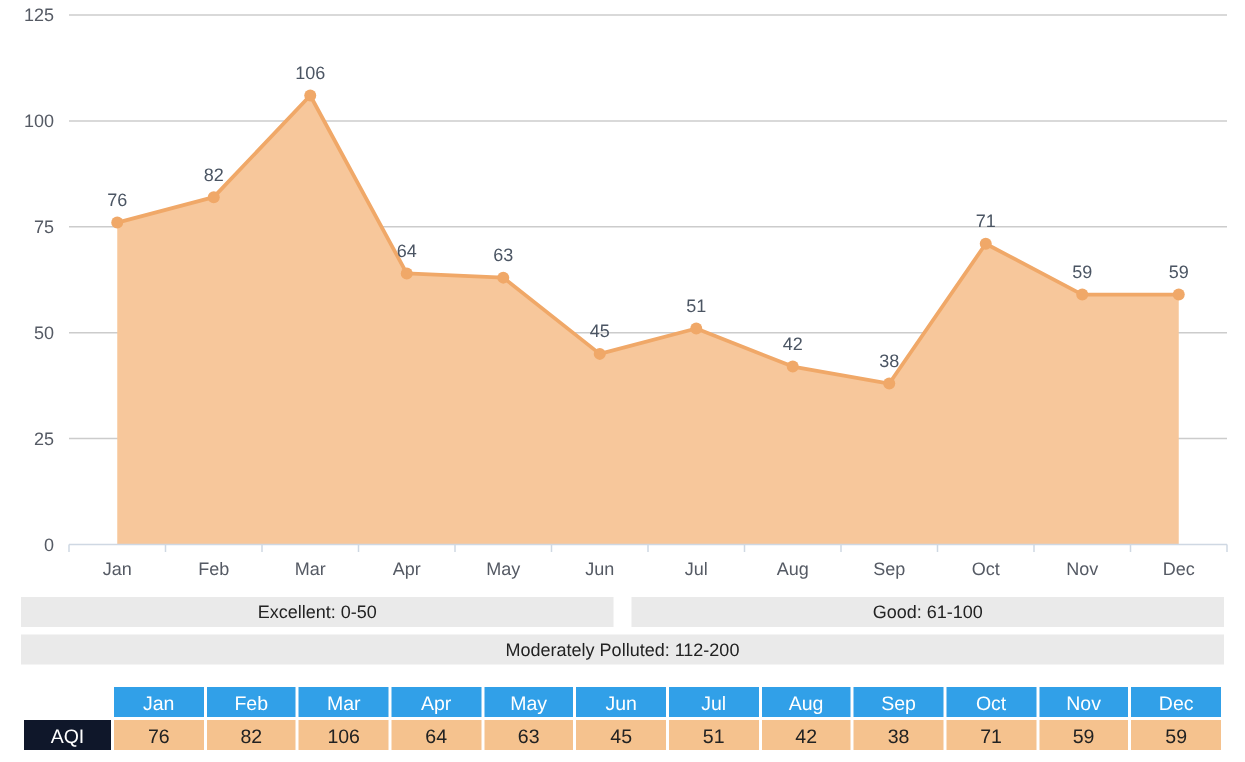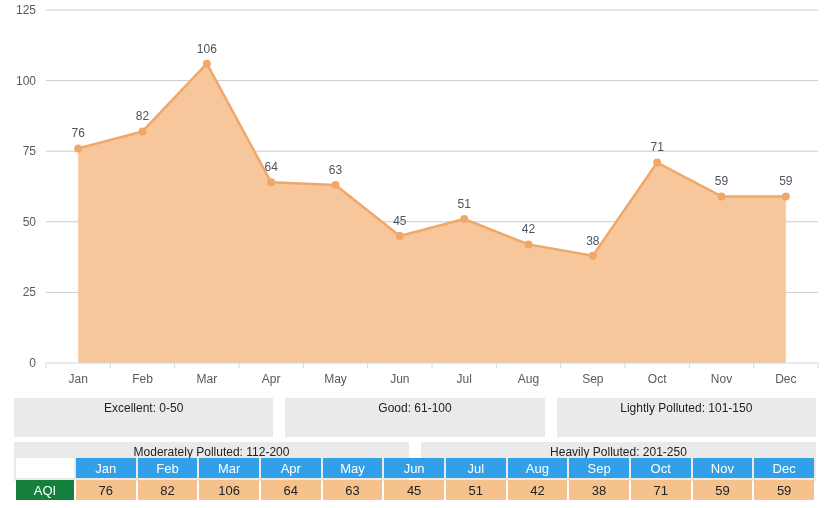--- a/index.html
+++ b/index.html
@@ -55,21 +55,21 @@
     gap: 12px;
     margin-bottom: 5px;
   }
   .legend-box {
     flex: 1 1 0;
     background: #eaeaea;
     color: #222;
     font-size: 12px;
     text-align: center;
     line-height: 21px;
-    height: 39px;
+    height: 20px;
     white-space: nowrap;
     overflow: hidden;
   }
 
   
   #data-table {
     position: absolute;
     left: 14px;
     top: 456px;
     border-collapse: separate;
@@ -83,21 +83,21 @@
     text-align: center;
     padding: 0;
     overflow: hidden;
     white-space: nowrap;
   }
   td.corner-cell {
     background: #ffffff;
     width: 58px;
   }
   td.row-header {
-    background: #15803d;
+    background: #0f172a;
     color: #ffffff;
     width: 58px;
     margin-left: 37px;
   }
   td.col-header {
     background: #31a0e8;
     color: #ffffff;
   }
   td.value-cell {
     background: #f5c28e;
@@ -172,25 +172,23 @@
       <text x="657.1666666666666" y="383" text-anchor="middle" class="xtick-label">Oct</text>
       <text x="721.4999999999999" y="383" text-anchor="middle" class="xtick-label">Nov</text>
       <text x="785.8333333333333" y="383" text-anchor="middle" class="xtick-label">Dec</text>
     </svg>
 </div>
 
 <div id="legend">
   <div class="legend-row">
     <div class="legend-box">Excellent: 0-50</div>
     <div class="legend-box">Good: 61-100</div>
-    <div class="legend-box">Lightly Polluted: 101-150</div>
   </div>
   <div class="legend-row">
     <div class="legend-box">Moderately Polluted: 112-200</div>
-    <div class="legend-box">Heavily Polluted: 201-250</div>
   </div>
 </div>
 
 <table id="data-table">
   <tbody>
     <tr>
       <td class="corner-cell"></td>
     <td class="col-header">Jan</td>
         <td class="col-header">Feb</td>
         <td class="col-header">Mar</td>

